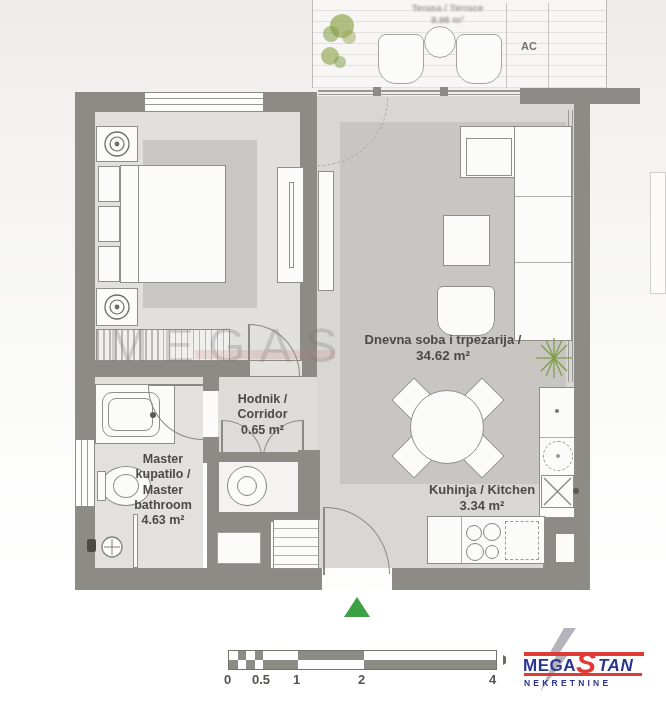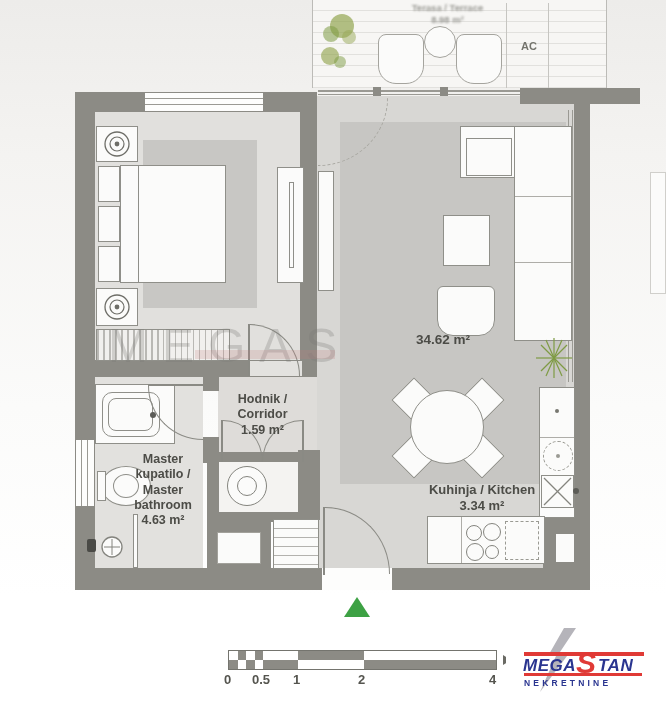--- a/index.html
+++ b/index.html
@@ -195,26 +195,27 @@
   <div class="circ z7" style="left:466px;top:525px;width:16px;height:16px"></div>
   <div class="circ z7" style="left:483px;top:523px;width:18px;height:18px"></div>
   <div class="circ z7" style="left:466px;top:543px;width:18px;height:18px"></div>
   <div class="circ z7" style="left:485px;top:545px;width:14px;height:14px"></div>
 
   <div class="ln z7" style="left:323px;top:507px;width:2px;height:68px;background:#8a8a84"></div>
   <div class="arc arc-tr z7" style="left:325px;top:507px;width:65px;height:67px"></div>
   <div class="abs" style="left:344px;top:597px;width:0;height:0;border-left:13px solid transparent;border-right:13px solid transparent;border-bottom:20px solid #3da144;z-index:10"></div>
 
   <div class="lbl" style="left:330px;top:332px;width:226px;font-size:13px">
+    <div>Dnevna soba i trpezarija /</div>
     <div style="font-size:13.5px">34.62 m²</div>
   </div>
   <div class="lbl" style="left:210px;top:392px;width:105px;font-size:12.5px">
     <div>Hodnik /</div>
     <div>Corridor</div>
-    <div>1.59 m²</div>
+    <div>0.65 m²</div>
   </div>
   <div class="lbl" style="left:112px;top:452px;width:102px;font-size:12.5px">
     <div>Master</div>
     <div>kupatilo /</div>
     <div>Master</div>
     <div>bathroom</div>
     <div>4.63 m²</div>
   </div>
   <div class="lbl" style="left:418px;top:482px;width:128px;font-size:13px">
     <div>Kuhinja / Kitchen</div>
@@ -247,20 +248,20 @@
   <div class="abs" style="left:252px;top:672px;font-size:13px;font-weight:bold;color:#55554f;z-index:10">0.5</div>
   <div class="abs" style="left:293px;top:672px;font-size:13px;font-weight:bold;color:#55554f;z-index:10">1</div>
   <div class="abs" style="left:358px;top:672px;font-size:13px;font-weight:bold;color:#55554f;z-index:10">2</div>
   <div class="abs" style="left:489px;top:672px;font-size:13px;font-weight:bold;color:#55554f;z-index:10">4</div>
 
   <div class="abs" style="left:506px;top:626px;width:158px;height:72px;background:#fff;z-index:10">
     <svg class="abs" style="left:30px;top:2px" width="46" height="66" viewBox="0 0 46 66">
       <polygon points="28,0 12,28 20,28 4,64 34,24 24,24 40,0" fill="#a8a7ae" opacity="0.85"></polygon>
     </svg>
     <div class="abs" style="left:18px;top:26px;width:120px;height:4px;background:#e03a36"></div>
-    <div class="abs" style="left:17px;top:30px;font-size:17px;font-weight:bold;font-style:italic;color:#2a3590;letter-spacing:.5px">MEGA</div>
+    <div class="abs" style="left:17px;top:30px;font-size:17px;font-weight:bold;color:#2a3590;letter-spacing:.5px">MEGA</div>
     <div class="abs" style="left:70px;top:20px;font-size:30px;font-weight:bold;font-style:italic;color:#e03a36">S</div>
     <div class="abs" style="left:92px;top:30px;font-size:17px;font-weight:bold;font-style:italic;color:#2a3590;letter-spacing:.5px">TAN</div>
     <div class="abs" style="left:18px;top:47px;width:118px;height:3px;background:#e03a36"></div>
     <div class="abs" style="left:18px;top:52px;font-size:8.5px;font-weight:bold;color:#2a3590;letter-spacing:3.2px">NEKRETNINE</div>
   </div>
 
 </div>
 
 </body></html>

